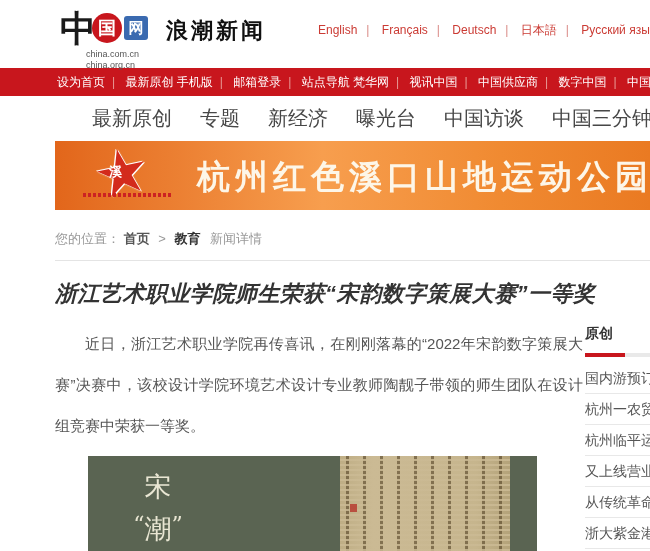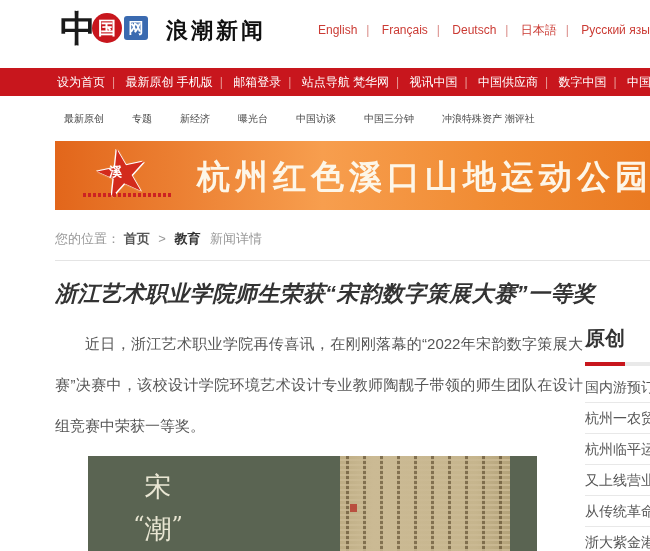--- a/index.html
+++ b/index.html
@@ -22,22 +22,22 @@
   .lang-bar a { color:#cb3b34; text-decoration:none; }
   .lang-bar a:not(:last-child)::after { content:"|"; margin:0 9px; color:#d98a86; }
 
   
   .red-nav { height:28px; background:#c8161d; line-height:28px; padding-left:57px;
     white-space:nowrap; overflow:hidden; font-size:12px; }
   .red-nav a { color:#fff; text-decoration:none; }
   .red-nav a:not(:last-child)::after { content:"|"; margin:0 7px; color:#e89a96; }
 
   
-  .sub-nav { height:45px; display:flex; align-items:center; padding-left:64px;
-    white-space:nowrap; overflow:hidden; font-size:10px; }
+  .sub-nav { height:45px; display:flex; align-items:center; padding-left:92px;
+    white-space:nowrap; overflow:hidden; font-size:20px; }
   .sub-nav a { color:#474747; text-decoration:none; margin-right:28px; }
 
   
   .banner { position:relative; margin-left:55px; width:595px; height:69px; overflow:hidden;
     background:linear-gradient(90deg,#e2661b 0%,#f79e4e 45%,#f08a31 75%,#ea7a22 100%); }
   .banner-star { position:absolute; left:12px; top:-8px; width:110px; height:80px; text-align:center; }
   .star-glyph { font-size:62px; color:#d32b1c; line-height:80px;
     text-shadow:0 0 2px #fff, 1px 1px 0 #fff, -1px -1px 0 #fff; display:inline-block; transform:rotate(-12deg); }
   .star-char { position:absolute; left:42px; top:30px; font-size:13px; color:#fff; font-weight:bold; }
   .star-tagline { position:absolute; left:16px; top:60px; width:90px; height:4px;
@@ -72,36 +72,40 @@
   .cap-quote { font-size:22px; vertical-align:6px; }
   .manuscript { position:absolute; left:252px; top:0; width:170px; height:118px;
     background:
       repeating-linear-gradient(0deg, rgba(203,186,148,0) 0 3px, rgba(203,186,148,0.85) 3px 5px),
       repeating-linear-gradient(90deg, rgba(72,54,26,0) 0 6px, rgba(72,54,26,0.55) 6px 9px, rgba(72,54,26,0) 9px 17px),
       linear-gradient(90deg,#bfae85,#cbba94 20%,#c6b58d 80%,#b3a279); }
   .seal { position:absolute; left:262px; top:48px; width:7px; height:8px; background:#b5352a; opacity:.8; }
 
   
   .sidebar { position:absolute; left:530px; top:0; width:65px; }
-  .sidebar-heading { font-size:20px; font-weight:bold; color:#333; margin-top:2px; }
+  .sidebar-heading { font-size:14px; font-weight:bold; color:#333; margin-top:2px; }
   .sidebar-rule { margin-top:10px; position:relative; height:4px; width:65px; background:#e9e9e9; }
   .sidebar-rule .red { position:absolute; left:0; top:0; width:40px; height:4px; background:#c8161d; }
   .sidebar-list { margin-top:6px; }
   .sidebar-item { display:block; height:31px; line-height:31px; font-size:14px; color:#555;
     text-decoration:none; border-bottom:1px solid #e8e8e8; white-space:nowrap; overflow:hidden; }
 </style>
 </head>
 <body>
 
 <div class="header">
   <div class="logo">
     <div class="logo-row">
       <span class="logo-zhong">中</span>
       <span class="logo-guo">国</span>
       <span class="logo-wang">网</span>
+    </div>
+    <div class="logo-domains">
+      <div>china.com.cn</div>
+      <div>china.org.cn</div>
     </div>
   </div>
   <div class="site-name">浪潮新闻</div>
   <div class="lang-bar">
     <a href="#">English</a>
     <a href="#">Français</a>
     <a href="#">Deutsch</a>
     <a href="#">日本語</a>
     <a href="#">Русский язык</a>
     

